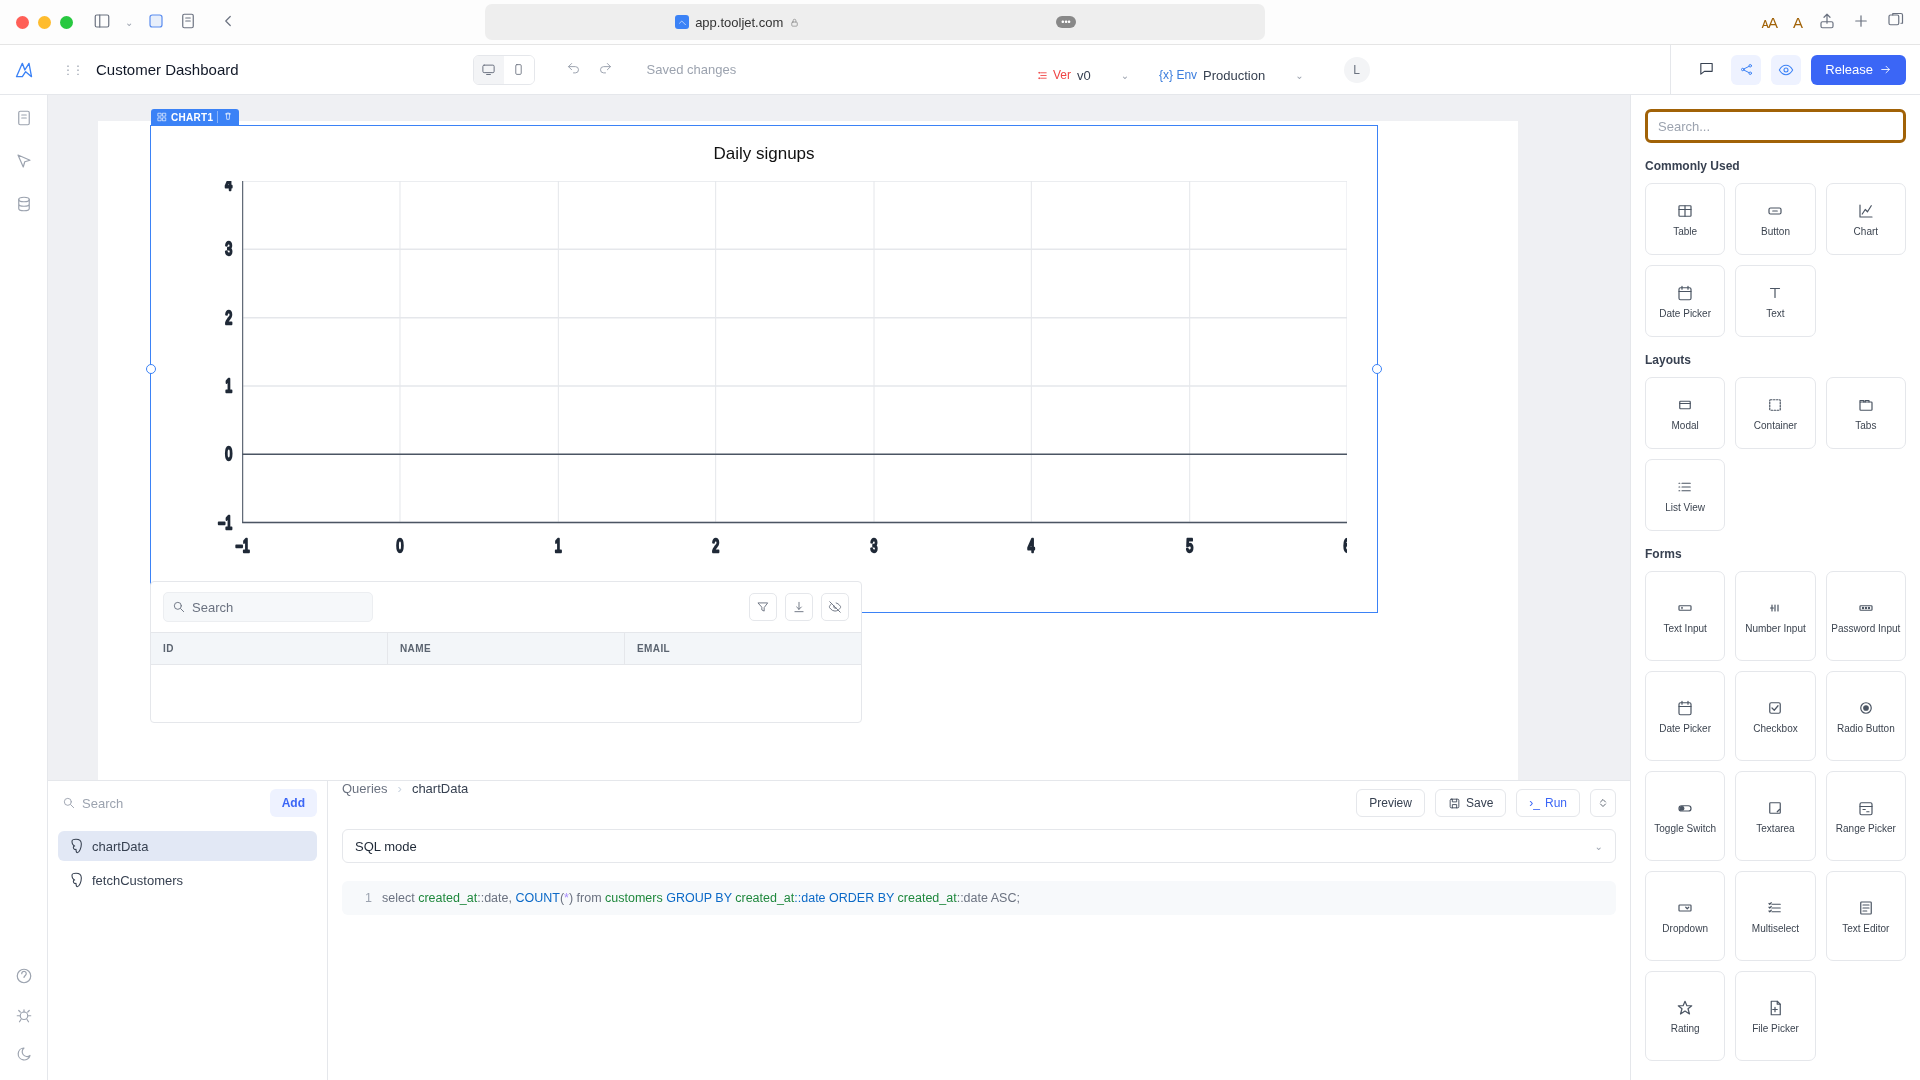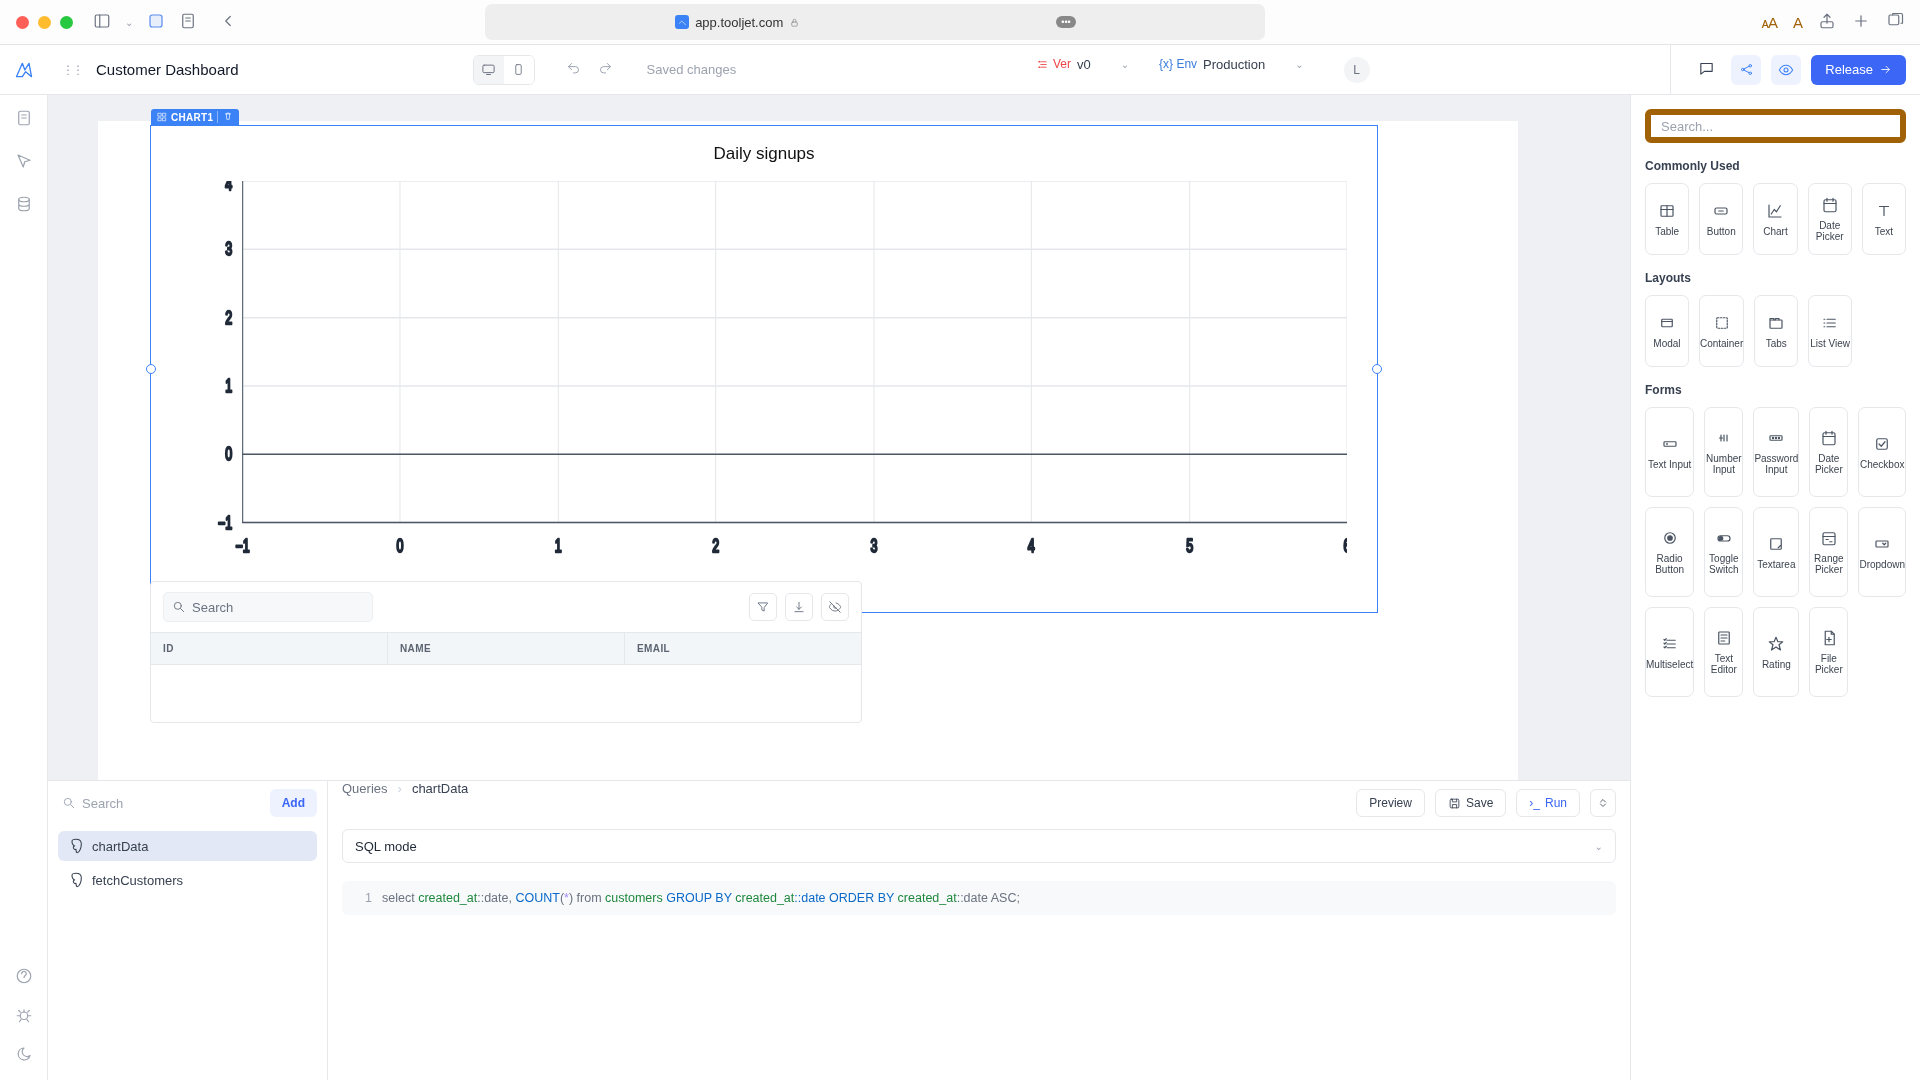--- a/index.html
+++ b/index.html
@@ -25,21 +25,21 @@
 .app-logo { width: 48px; display: flex; justify-content: center; }
 .app-logo svg { width: 20px; height: 20px; color: #3b82f6; }
 .drag { color: #9ca3af; font-size: 12px; letter-spacing: -2px; }
 .app-title { font-size: 15px; font-weight: 500; color: #111827; }
 .device-toggle { margin-left: 220px; display: flex; border: 1px solid #e5e7eb; border-radius: 6px; overflow: hidden; }
 .device-toggle button { width: 30px; height: 28px; background: #fff; border: none; display: flex; align-items: center; justify-content: center; color: #6b7280; }
 .device-toggle button.active { background: #f3f4f6; }
 .undo-redo { margin-left: 12px; display: flex; gap: 6px; }
 .undo-redo button { width: 26px; height: 26px; border: none; background: none; color: #9ca3af; border-radius: 4px; }
 .saved { margin-left: 14px; color: #9ca3af; font-size: 13px; }
-.appbar-center { margin-left: auto; display: flex; align-items: flex-start; gap: 30px; }
+.appbar-center { margin-left: auto; display: flex; align-items: flex-end; gap: 30px; }
 .ver-label { color: #ef4444; font-size: 12px; font-weight: 500; display: flex; align-items: center; gap: 4px; }
 .ver-val { color: #374151; }
 .env-label { color: #3b7ddd; font-size: 12px; }
 .env-val { color: #374151; }
 .chev { color: #9ca3af; font-size: 10px; margin-left: 30px; }
 .avatar { width: 26px; height: 26px; border-radius: 50%; background: #f3f4f6; display: flex; align-items: center; justify-content: center; font-size: 12px; color: #6b7280; margin-left: 10px; }
 .appbar-right { display: flex; align-items: center; gap: 10px; margin-left: auto; padding-left: 20px; border-left: 1px solid #e5e7eb; height: 100%; }
 .rnd-btn { width: 30px; height: 30px; border-radius: 6px; background: #eef2ff; display: flex; align-items: center; justify-content: center; color: #3b82f6; border: none; }
 .release-btn { background: #3b66f6; color: #fff; border: none; border-radius: 6px; height: 30px; padding: 0 14px; font-size: 13px; font-weight: 500; display: flex; align-items: center; gap: 6px; }
 .comment-btn { width: 30px; height: 30px; background: none; border: none; color: #374151; margin-right: auto; }
@@ -98,23 +98,23 @@
 .btn-outline { height: 28px; border: 1px solid #e5e7eb; background: #fff; border-radius: 6px; padding: 0 12px; font-size: 12px; color: #374151; display: flex; align-items: center; gap: 5px; }
 .btn-run { color: #3b66f6; }
 .qp-mode { margin: 4px 14px; height: 34px; border: 1px solid #e5e7eb; border-radius: 6px; display: flex; align-items: center; padding: 0 12px; font-size: 13px; background: #fff; }
 .qp-mode .chev { margin-left: auto; }
 .qp-code { margin: 14px 14px; background: #f7f9fb; border-radius: 6px; padding: 10px 12px; font-family: Menlo, monospace; font-size: 12.5px; display: flex; }
 .qp-ln { color: #9ca3af; width: 18px; text-align: right; margin-right: 10px; }
 .kw { color: #0b69c7; } .fn { color: #0b69c7; } .col { color: #1f883d; } .tbl { color: #1f883d; } .op { color: #6b7280; } .star { color: #a78bfa; }
 
 
 .rsb { width: 290px; border-left: 1px solid #e5e7eb; padding: 14px 14px; overflow-y: auto; background: #fff; }
-.rsb-search { height: 34px; border: 6px solid #a16207; border-radius: 6px; padding: 0 10px; display: flex; align-items: center; color: #9ca3af; font-size: 13px; margin-bottom: 16px; }
+.rsb-search { height: 34px; border: 3px solid #a16207; border-radius: 6px; padding: 0 10px; display: flex; align-items: center; color: #9ca3af; font-size: 13px; margin-bottom: 16px; }
 .rsb-sect { font-size: 12px; font-weight: 600; color: #384151; margin: 6px 0 10px; }
-.rsb-grid { display: grid; grid-template-columns: repeat(5, 1fr); gap: 10px; margin-bottom: 16px; }
+.rsb-grid { display: grid; grid-template-columns: repeat(3, 1fr); gap: 10px; margin-bottom: 16px; }
 .rsb-card { border: 1px solid #e5e7eb; border-radius: 7px; height: 72px; display: flex; flex-direction: column; align-items: center; justify-content: center; gap: 6px; font-size: 10px; color: #3c4450; text-align: center; background: #fff; }
 .rsb-card.tall { height: 90px; }
 .rsb-card svg { width: 18px; height: 18px; color: #4b5563; }
 
 svg { stroke: currentColor; fill: none; stroke-width: 1.6; stroke-linecap: round; stroke-linejoin: round; }
 </style>
 </head>
 <body>
 
 <div class="browser-chrome">

